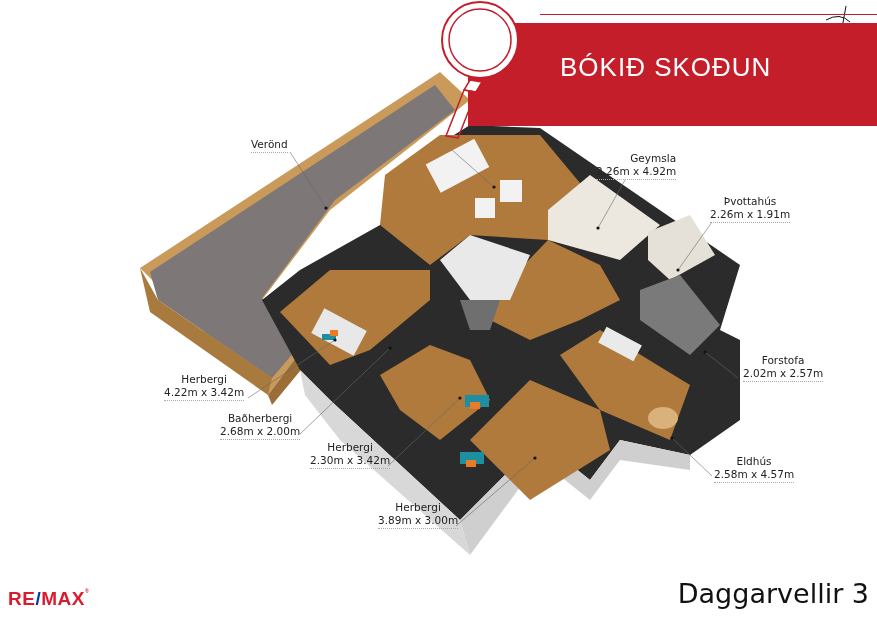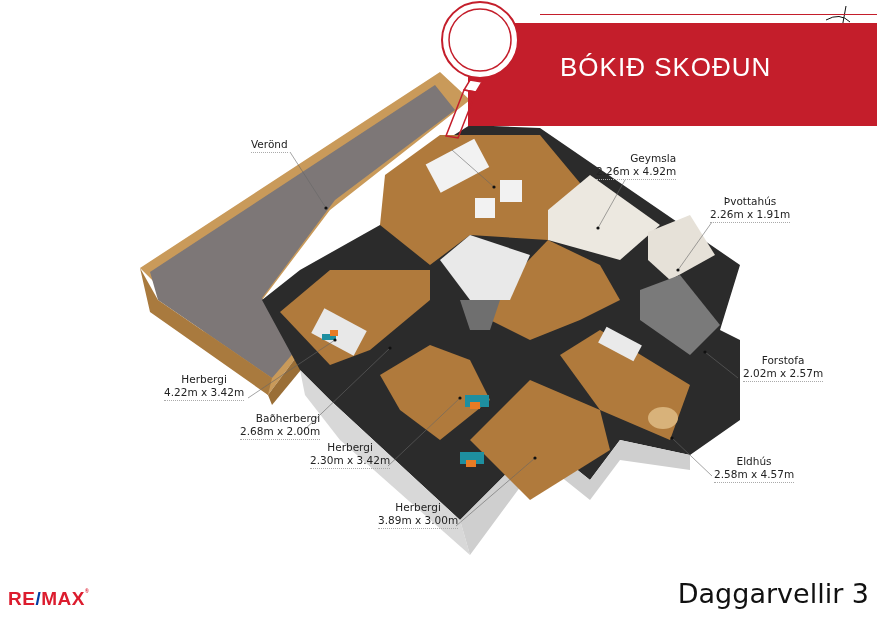--- a/index.html
+++ b/index.html
@@ -148,21 +148,21 @@
   <div>2.02m x 2.57m</div>
 </div>
 <div class="room-label" style="left:714px;top:455px;">
   <div>Eldhús</div>
   <div>2.58m x 4.57m</div>
 </div>
 <div class="room-label" style="left:164px;top:373px;">
   <div>Herbergi</div>
   <div>4.22m x 3.42m</div>
 </div>
-<div class="room-label" style="left:240px;top:412px;text-align:right;">
+<div class="room-label" style="left:220px;top:412px;">
   <div>Baðherbergi</div>
   <div>2.68m x 2.00m</div>
 </div>
 <div class="room-label" style="left:310px;top:441px;">
   <div>Herbergi</div>
   <div>2.30m x 3.42m</div>
 </div>
 <div class="room-label" style="left:378px;top:501px;">
   <div>Herbergi</div>
   <div>3.89m x 3.00m</div>

